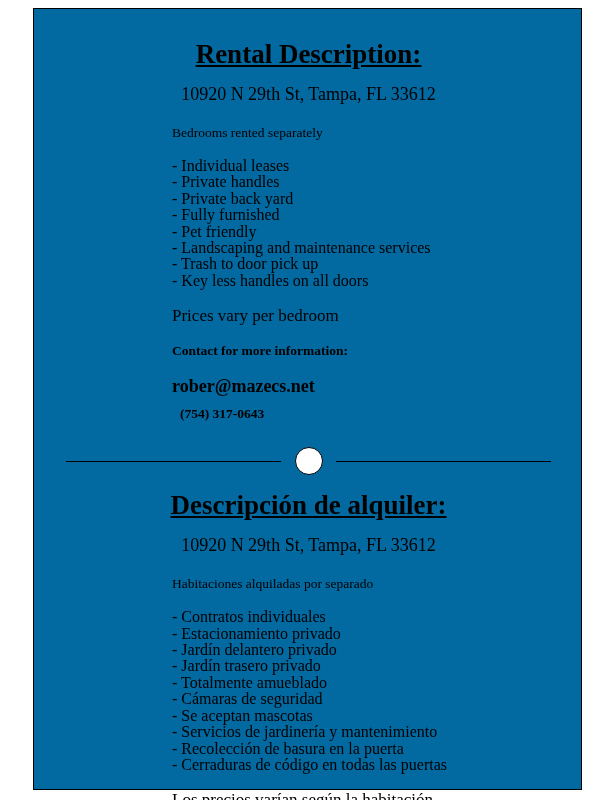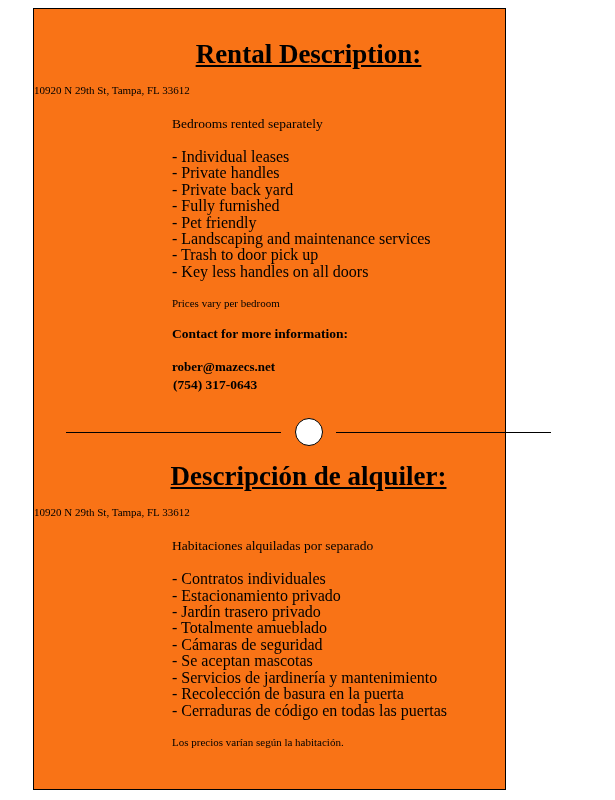--- a/index.html
+++ b/index.html
@@ -17,25 +17,25 @@
     position: relative;
     width: 615px;
     height: 800px;
     background: #ffffff;
     box-sizing: border-box;
   }
   .sheet {
     position: absolute;
     left: 33px;
     top: 8px;
-    width: 473px;
+    width: 549px;
     height: 782px;
     border: 1px solid #000000;
     box-sizing: border-box;
-    background: #f97316;
+    background: #0369a1;
   }
   .content {
     position: absolute;
     left: 0;
     top: 0;
     width: 549px;
     box-sizing: border-box;
     padding: 0;
   }
   .title {
@@ -45,21 +45,22 @@
     font-size: 27px;
     letter-spacing: 0px;
     margin: 0;
     padding-top: 30px;
     text-decoration: underline;
   }
   .title-es {
     padding-top: 0px;
   }
   .address {
-    font-size: 11px;
+    text-align: center;
+    font-size: 18px;
     margin: 0;
     padding-top: 14px;
   }
   .body-block {
     padding-left: 138px;
     padding-right: 30px;
   }
   .intro {
     font-size: 13.5px;
     margin: 0;
@@ -72,40 +73,40 @@
     padding-top: 17px;
   }
   ul.features li {
     font-size: 16px;
     line-height: 16.4px;
     margin: 0;
     padding: 0;
     white-space: nowrap;
   }
   .prices {
-    font-size: 11px;
+    font-size: 17px;
     margin: 0;
     padding-top: 17px;
   }
   .contact-head {
     font-size: 13.5px;
     font-weight: bold;
     margin: 0;
     padding-top: 17px;
   }
   .email {
-    font-size: 13px;
+    font-size: 18px;
     font-weight: bold;
     margin: 0;
     padding-top: 17px;
   }
   .phone {
     font-size: 13.5px;
     font-weight: bold;
-    margin: 1px;
+    margin: 8px;
     padding-top: 1px;
   }
   .divider {
     position: relative;
     height: 40px;
     margin-top: 20px;
   }
   .divider .rule {
     position: absolute;
     top: 19px;
@@ -172,20 +173,21 @@
       </div>
 
       <div class="spanish-section">
         <h1 class="title title-es">Descripción de alquiler:</h1>
         <p class="address">10920 N 29th St, Tampa, FL 33612</p>
         <div class="body-block">
           <p class="intro">Habitaciones alquiladas por separado</p>
           <ul class="features">
             <li>- Contratos individuales</li>
             <li>- Estacionamiento privado</li>
+            <li>- Jardín delantero privado</li>
             <li>- Jardín trasero privado</li>
             <li>- Totalmente amueblado</li>
             <li>- Cámaras de seguridad</li>
             <li>- Se aceptan mascotas</li>
             <li>- Servicios de jardinería y mantenimiento</li>
             <li>- Recolección de basura en la puerta</li>
             <li>- Cerraduras de código en todas las puertas</li>
           </ul>
           <p class="prices">Los precios varían según la habitación.</p>
 

